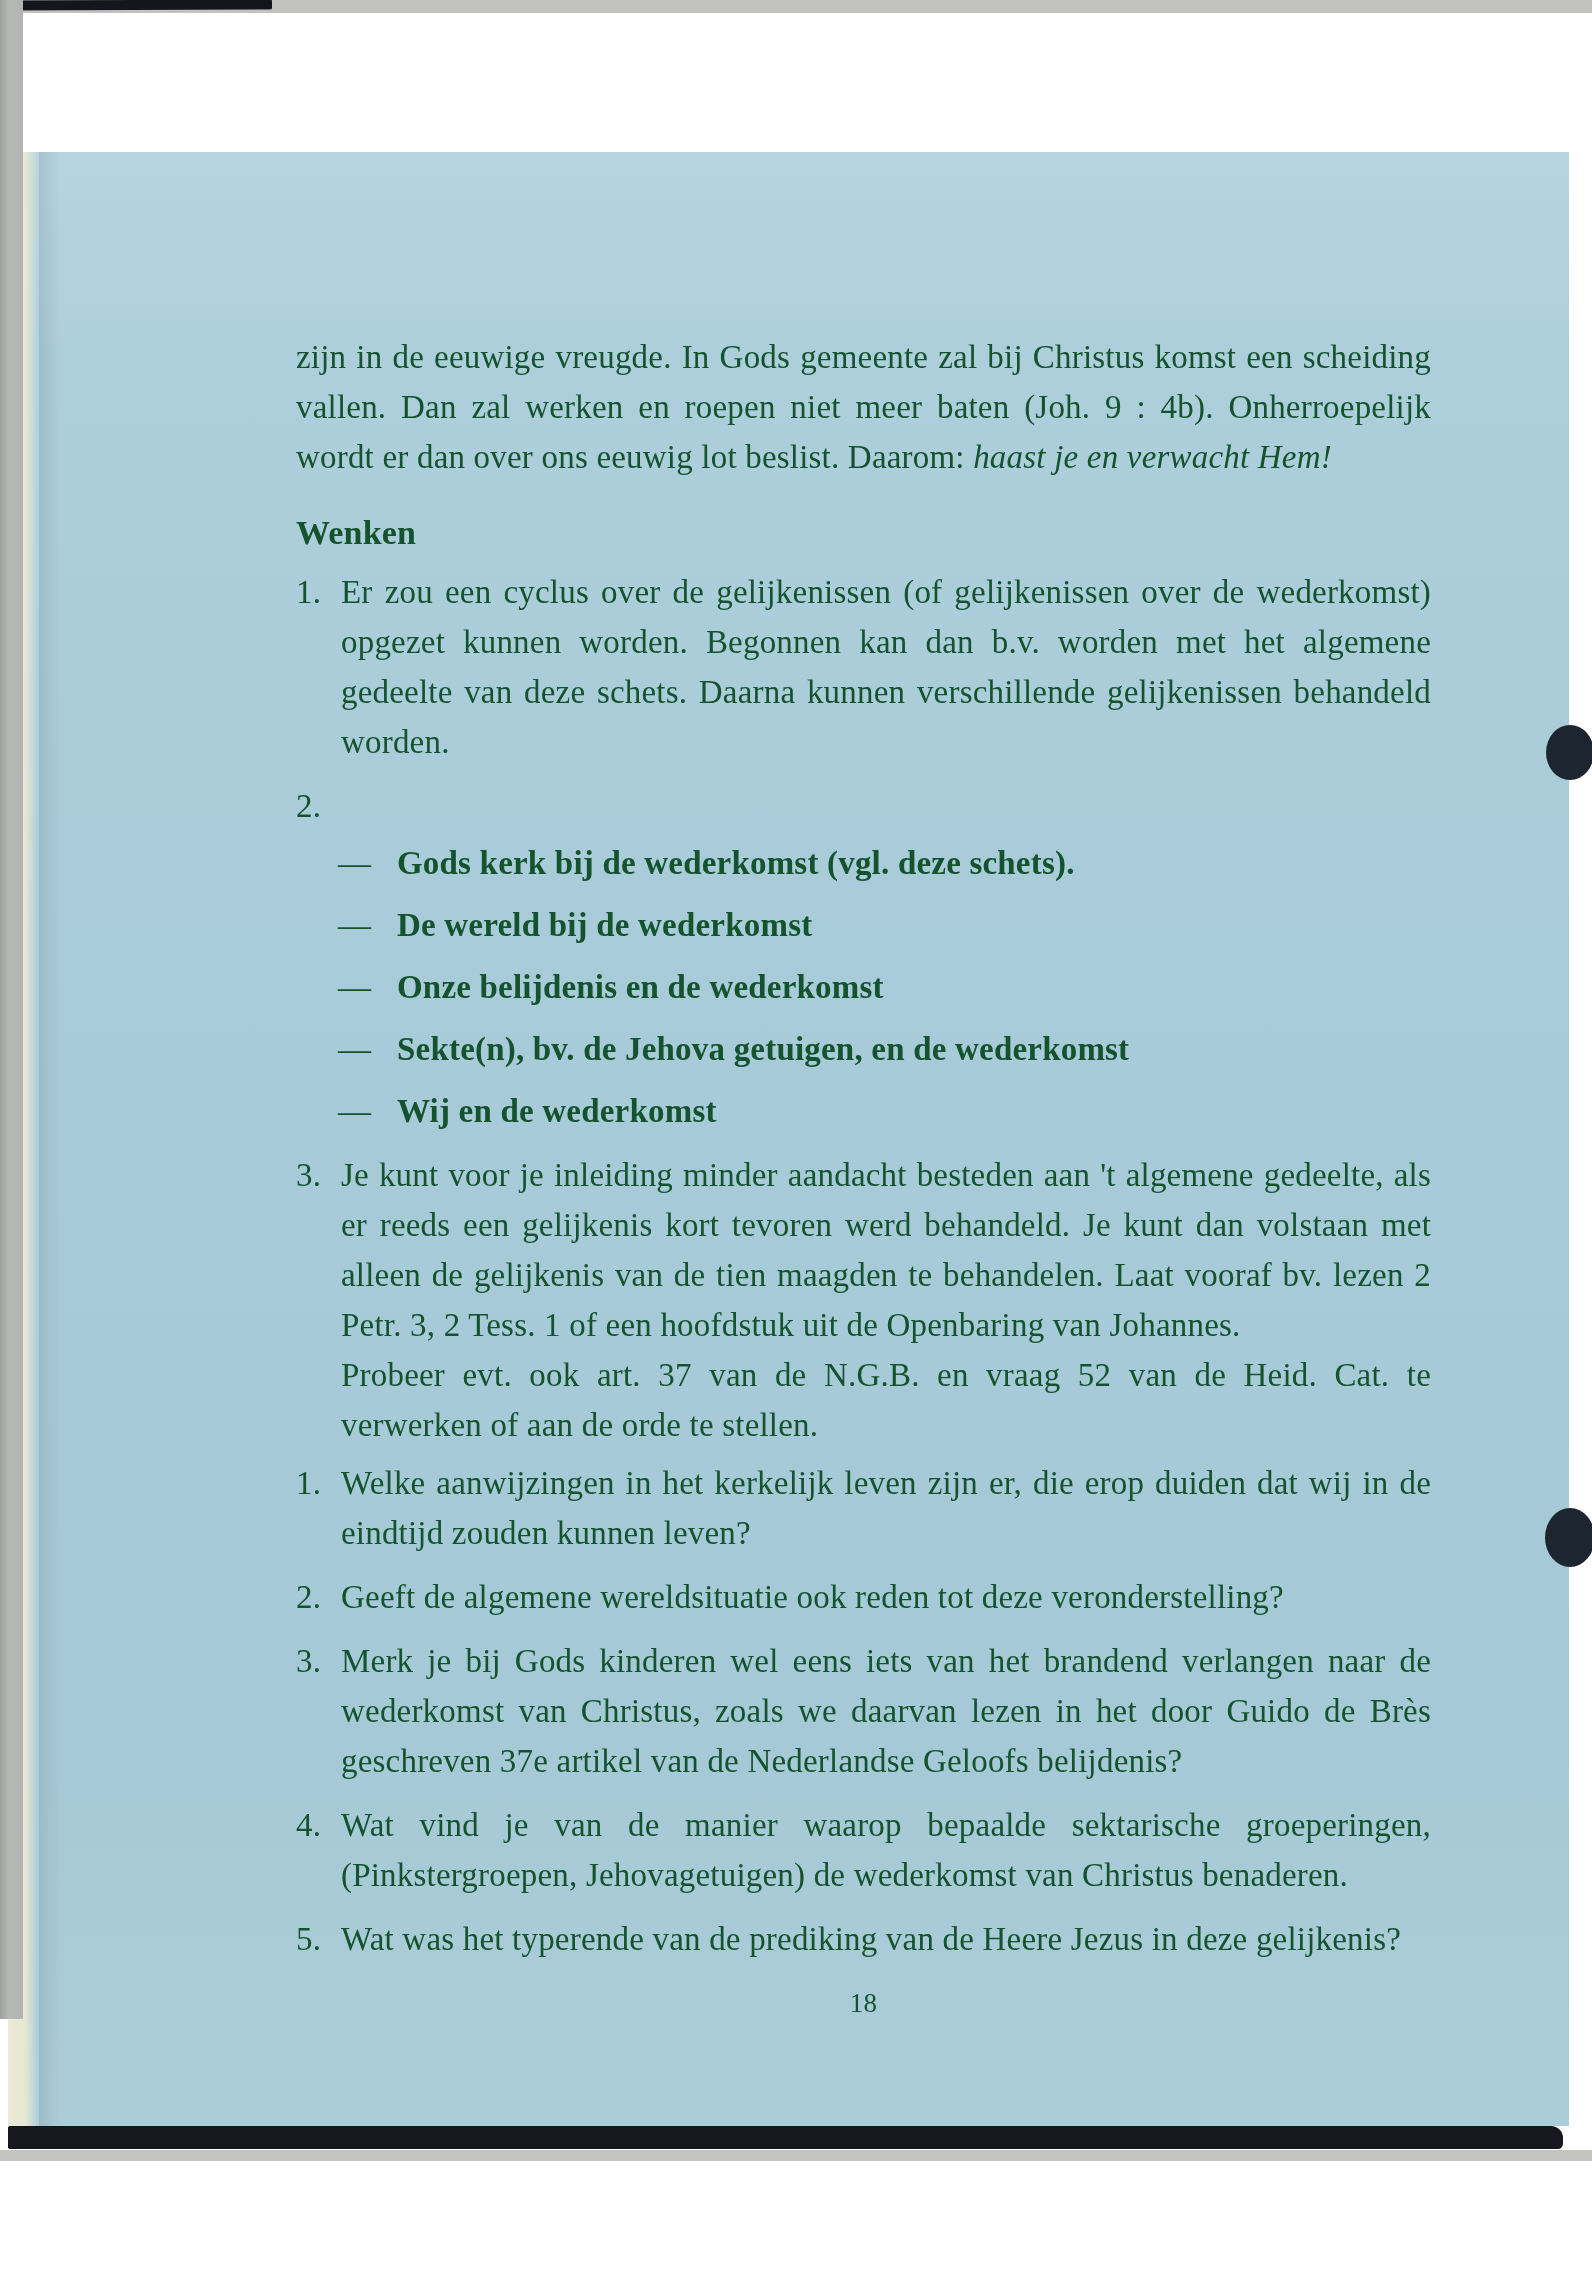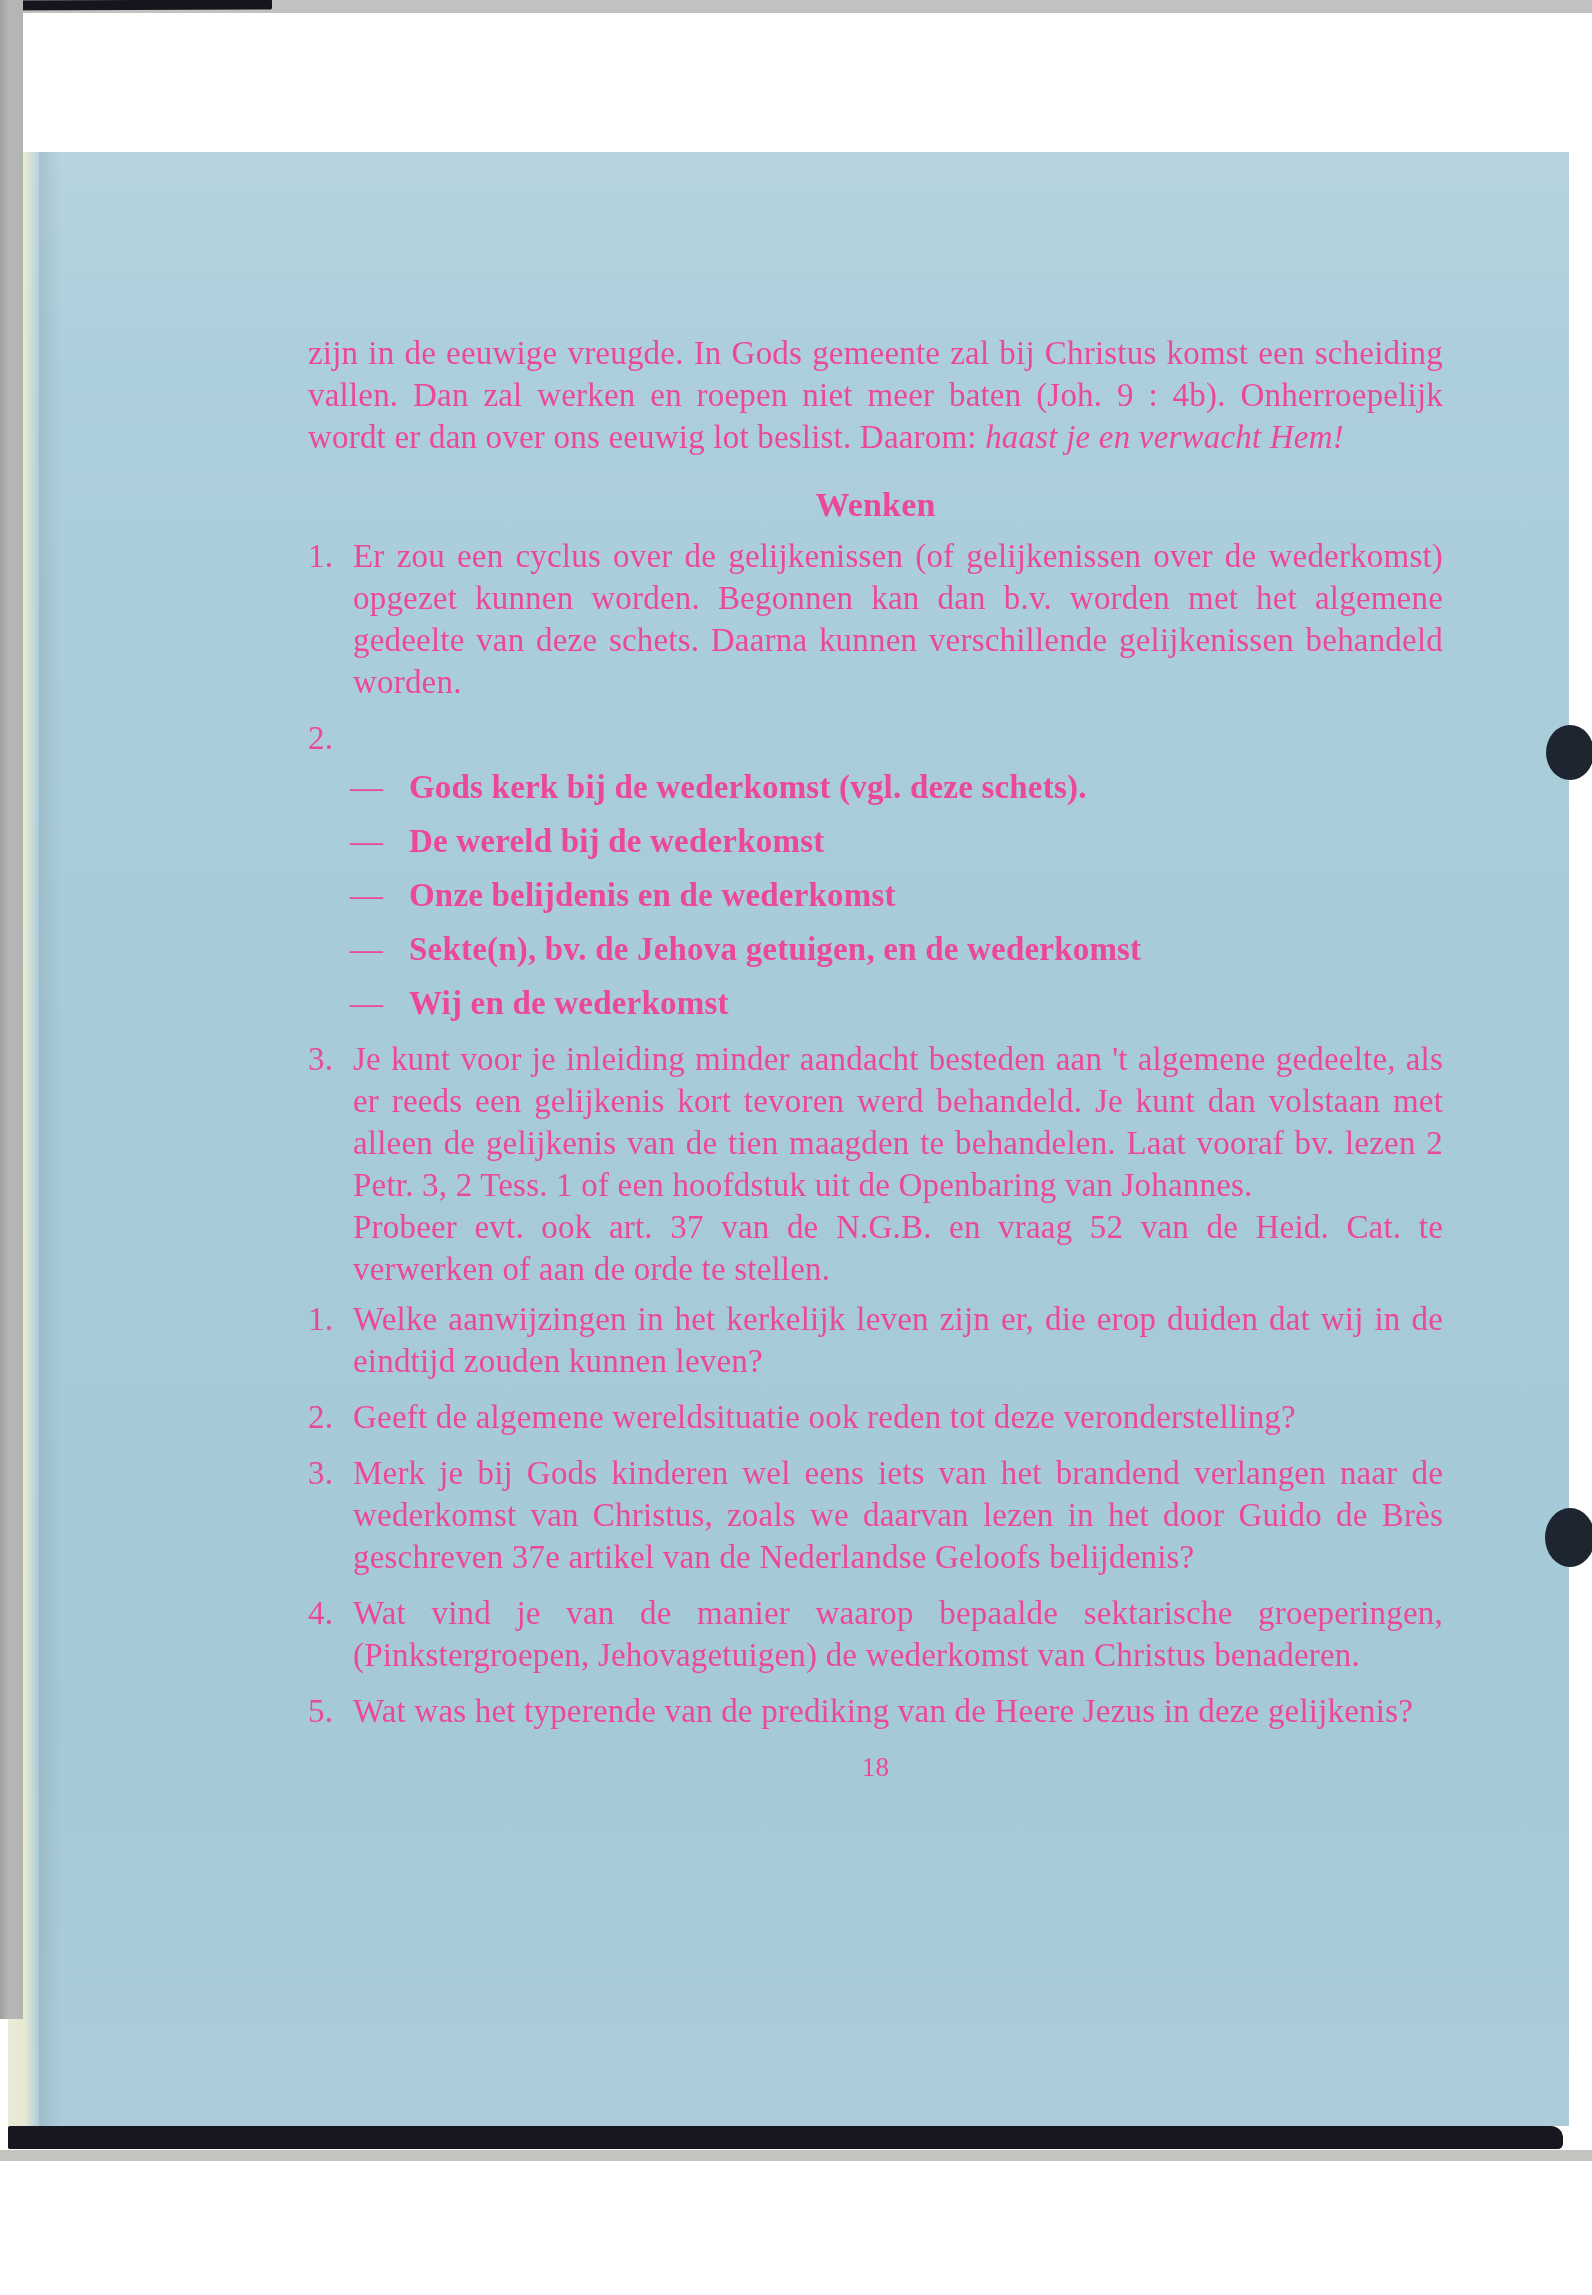--- a/index.html
+++ b/index.html
@@ -58,33 +58,32 @@
     left: 0; top: 2150px; width: 1592px; height: 11.2px;
     background: #c4c5c1;
   }
   .binder-clip { background: #1d2530; border-radius: 50%; }
   .clip-top  { left: 1546px; top: 725px;  width: 48px; height: 55px; }
   .clip-bottom { left: 1545px; top: 1508px; width: 50px; height: 59px; }
 
   
   .text-block {
     position: absolute;
-    left: 308px; top: 332px; width: 1135px;
-    color: #ec4899;
+    left: 296px; top: 332px; width: 1135px;
+    color: #14532d;
     font-size: 33px;
-    line-height: 42px;
+    line-height: 50px;
     letter-spacing: 0.2px;
   }
   .para { text-align: justify; }
   .italic { font-style: italic; }
   .section-heading {
     font-weight: bold;
     margin-top: 26px;
     font-size: 34px;
-    text-align: center;
   }
   .section-heading.first { margin-top: 26px; }
   .num-item { display: flex; margin-top: 14px; }
   .num-item.tight { margin-top: 8.6px; }
   .num-cell { width: 45px; flex: none; }
   .num-content { flex: 1; text-align: justify; }
   .dash-list { margin-top: 7px; }
   .dash-item { display: flex; margin-top: 12px; padding-left: 42px; }
   .dash-item:first-child { margin-top: 0; }
   .dash-cell { width: 59px; flex: none; }

